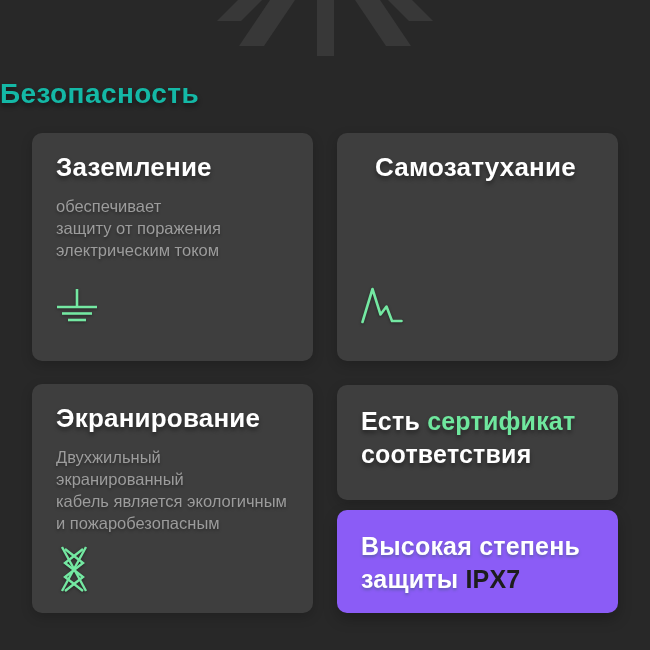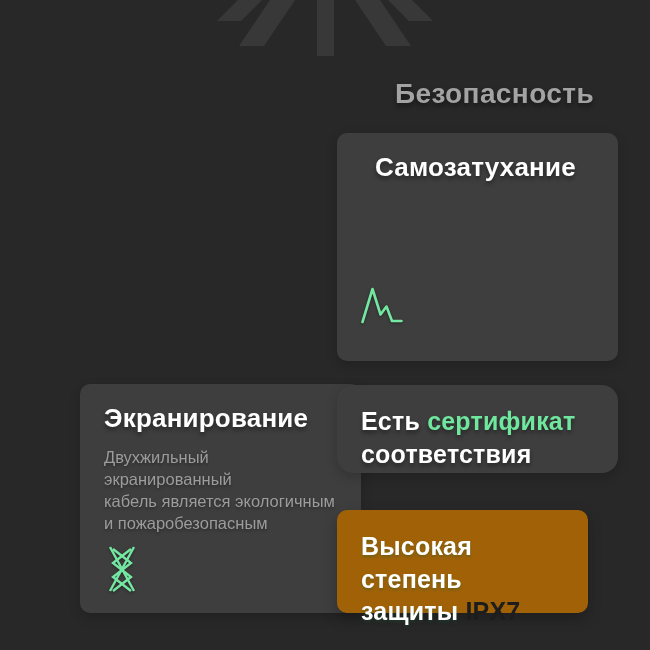--- a/index.html
+++ b/index.html
@@ -7,38 +7,38 @@
     width:650px;height:650px;
     background:#282828;
     font-family:"Liberation Sans","DejaVu Sans",sans-serif;
     position:relative;overflow:hidden;
     -webkit-font-smoothing:antialiased;
   }
   .stage{position:absolute;inset:0;}
   .watermark{position:absolute;top:0;left:0;}
   .page-title{
     position:absolute;top:78px;left:0;width:594px;
-    text-align:right;margin:0;
-    font-size:28px;font-weight:bold;color:#a3a3a3;
+    text-align:left;margin:0;
+    font-size:28px;font-weight:bold;color:#14b8a6;
     letter-spacing:.4px;
     text-shadow:0 3px 5px rgba(0,0,0,.45);
   }
   .card{
     position:absolute;
     background:#3e3e3e;
     border-radius:10px;
     padding:20px 24px;
     box-sizing:border-box;
     box-shadow:0 4px 12px rgba(0,0,0,.18);
   }
   .card-grounding{left:32px;top:133px;width:281px;height:228px;}
   .card-selfext  {left:337px;top:133px;width:281px;height:228px;padding-left:38px;}
-  .card-shielding{left:32px;top:384px;width:281px;height:229px;margin-left:48px;}
-  .card-cert     {left:337px;top:385px;width:281px;height:88px;border-radius:16px;}
-  .card-protect  {left:337px;top:510px;width:251px;height:103px;background:#a16207;box-shadow:0 6px 14px rgba(0,0,0,.25);}
+  .card-shielding{left:32px;top:384px;width:281px;height:229px;}
+  .card-cert     {left:337px;top:385px;width:281px;height:115px;}
+  .card-protect  {left:337px;top:510px;width:281px;height:103px;background:#8b5cf6;box-shadow:0 6px 14px rgba(0,0,0,.25);}
   .card h2{
     margin:0;font-size:26px;font-weight:bold;color:#ffffff;
     letter-spacing:.2px;line-height:1.15;
     text-shadow:0 3px 4px rgba(0,0,0,.4);
   }
   .card p{
     margin:13px 0 0 0;
     font-size:16.5px;line-height:1.33;color:#9c9c9c;
     white-space:pre-line;
     text-shadow:0 2px 3px rgba(0,0,0,.3);
@@ -65,20 +65,32 @@
       <polygon points="238,0 262,0 241,21 217,21"></polygon>
       <polygon points="270,0 295,0 264,46 239,46"></polygon>
       <polygon points="317,0 334,0 334,56 317,56"></polygon>
       <polygon points="355,0 380,0 411,46 386,46"></polygon>
       <polygon points="388,0 412,0 433,21 409,21"></polygon>
     </g>
   </svg>
 
   <h1 class="page-title">Безопасность</h1>
 
+  <section class="card card-grounding">
+    <h2>Заземление</h2>
+    <p>обеспечивает
+защиту от поражения
+электрическим током</p>
+    <svg class="card-icon icon-ground" width="42" height="34" viewBox="0 0 42 34" fill="none" stroke="#74e8a2" stroke-width="2.6">
+      <line x1="21" y1="0" x2="21" y2="18"></line>
+      <line x1="1" y1="18" x2="41" y2="18"></line>
+      <line x1="6" y1="24.5" x2="36" y2="24.5"></line>
+      <line x1="12" y1="31" x2="30" y2="31"></line>
+    </svg>
+  </section>
 
   <section class="card card-selfext">
     <h2>Самозатухание</h2>
     <svg class="card-icon icon-pulse" width="42" height="37" viewBox="0 0 42 37" fill="none" stroke="#74e8a2" stroke-width="2.6" stroke-linecap="round" stroke-linejoin="round">
       <polyline points="1.5,35 11.5,2 19.5,27.5 25.5,19.5 31,34 40.5,34"></polyline>
     </svg>
   </section>
 
   <section class="card card-shielding">
     <h2>Экранирование</h2>

